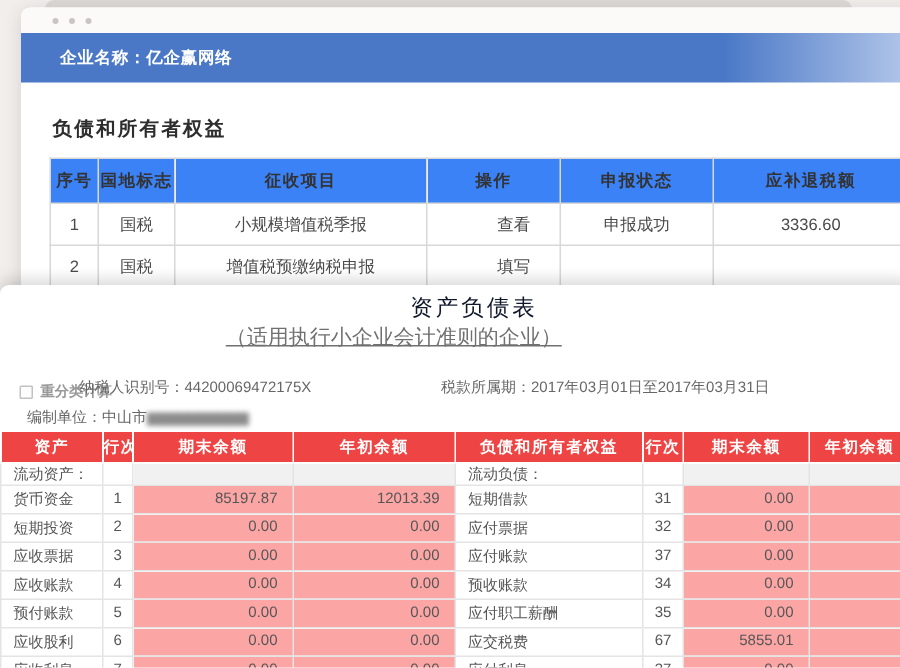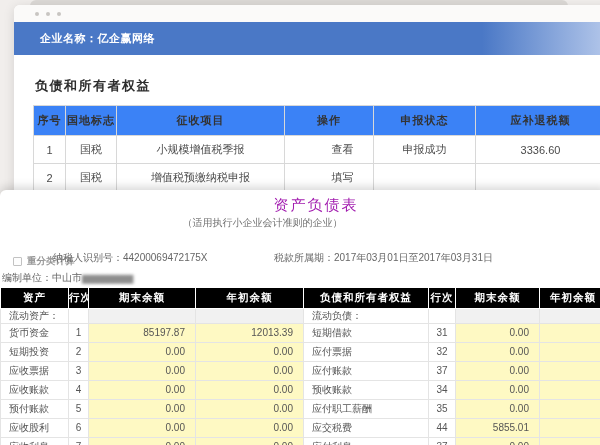--- a/index.html
+++ b/index.html
@@ -38,45 +38,45 @@
   .tax-table th { height:30px; background:#3b82f6; color:#333; font-weight:bold;
     letter-spacing:1px; }
   .tax-table td { height:28px; color:#4a4a4a; background:#fff; }
   .tax-table td.action { cursor:pointer;padding-left:27px; }
 
   
   .panel { position:absolute; left:0; top:190px; width:606px; height:262px;
     background:#ffffff; border-radius:6px 0 0 0;
     box-shadow:0 -3px 10px rgba(0,0,0,0.16); }
   .panel-title { position:absolute; left:0; top:6px; width:600px; text-align:center;
-    font-size:15px; color:#a21caf; letter-spacing:2px;padding-left:32px; }
+    font-size:15px; color:#0f172a; letter-spacing:2px;padding-left:32px; }
   .panel-subtitle { position:absolute; left:0; top:26px; width:525px; text-align:center;
-    font-size:10px; color:#707070; }
+    font-size:14px; color:#707070;text-decoration:underline; }
 
   .reclass { position:absolute; left:13px; top:65px; display:flex; align-items:center;
     gap:5px; font-size:9.5px; color:#989898; cursor:pointer;font-weight:bold; }
   .checkbox { width:9px; height:9px; border:1px solid #c2c2c2; background:#fdfdfd;
     border-radius:1px; }
 
   .info-line { position:absolute; font-size:10px; color:#666; white-space:nowrap; }
   .masked { filter:blur(1.6px); color:#8d8d8d; letter-spacing:-1px; }
 
   
   .bs-table { position:absolute; left:0; top:98px; border-collapse:collapse;
     table-layout:fixed; width:606px; }
-  .bs-table th { height:20px; background:#000000; color:#ffffff; font-size:10.5px;
+  .bs-table th { height:20px; background:#ef4444; color:#ffffff; font-size:10.5px;
     font-weight:bold; border:1px solid #ffffff; border-top:none; overflow:hidden;
     white-space:nowrap; letter-spacing:1px; }
   .bs-table td { height:19px; border:1px solid #e4e4e4; font-size:10px; color:#555;
     background:#fff; overflow:hidden; white-space:nowrap; }
   .bs-table tr.section td { height:15px; }
   .bs-table tr.section td.val { background:#f1f1f1; }
   .bs-table td.lbl { text-align:left; padding-left:8px; }
   .bs-table td.num { text-align:center; }
-  .bs-table td.val { text-align:right; padding-right:10px; background:#fef9c3; }
+  .bs-table td.val { text-align:right; padding-right:10px; background:#fca5a5; }
 </style>
 </head>
 <body>
 
 <div class="back-strip"></div>
 
 <div class="top-window">
   <div class="titlebar">
     <span class="dot"></span>
     <span class="dot"></span>
@@ -132,24 +132,24 @@
   <div class="panel-subtitle">（适用执行小企业会计准则的企业）</div>
 
   <div class="reclass">
     <span class="checkbox"></span>
     <span>重分类计算</span>
   </div>
 
   <div class="info-line" style="left:13px; top:61px;margin-left:40px;">
     <span>纳税人识别号：</span><span>44200069472175X</span>
   </div>
-  <div class="info-line" style="left:274px; top:61px;">
+  <div class="info-line" style="left:294px; top:61px;">
     <span>税款所属期：</span><span>2017年03月01日至2017年03月31日</span>
   </div>
-  <div class="info-line" style="left:2px; top:81px;font-family:Liberation Mono, monospace;">
+  <div class="info-line" style="left:18px; top:81px;">
     <span>编制单位：</span><span>中山市</span><span class="masked">▆▆▆▆▆▆▆▆▆▆</span>
   </div>
 
   <table class="bs-table">
     <colgroup>
       <col style="width:68px">
         <col style="width:20px">
         <col style="width:107px">
         <col style="width:108px">
       <col style="width:125px">
@@ -229,21 +229,21 @@
           <td class="num">35</td>
           <td class="val">0.00</td>
           <td class="val"></td>
         </tr>
         <tr>
           <td class="lbl">应收股利</td>
           <td class="num">6</td>
           <td class="val">0.00</td>
           <td class="val">0.00</td>
           <td class="lbl">应交税费</td>
-          <td class="num">44</td>
+          <td class="num">67</td>
           <td class="val">5855.01</td>
           <td class="val"></td>
         </tr>
         <tr>
           <td class="lbl">应收利息</td>
           <td class="num">7</td>
           <td class="val">0.00</td>
           <td class="val">0.00</td>
           <td class="lbl">应付利息</td>
           <td class="num">37</td>

